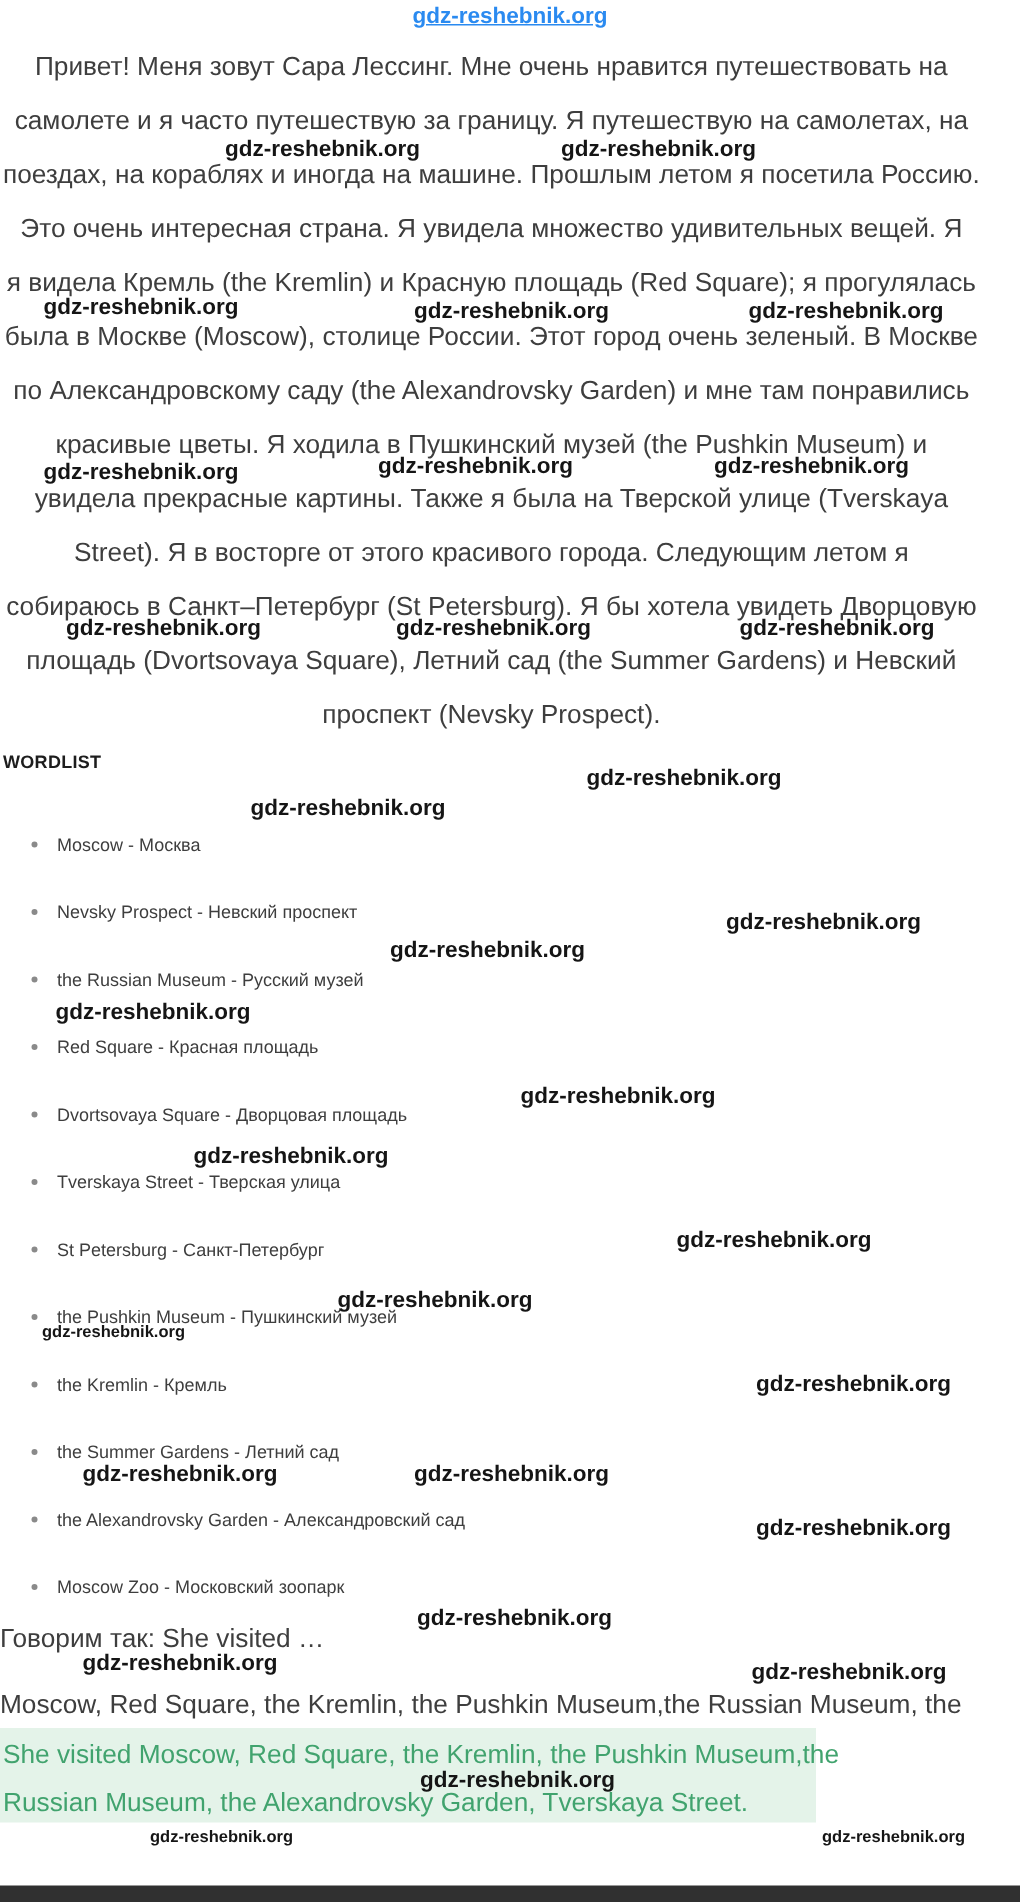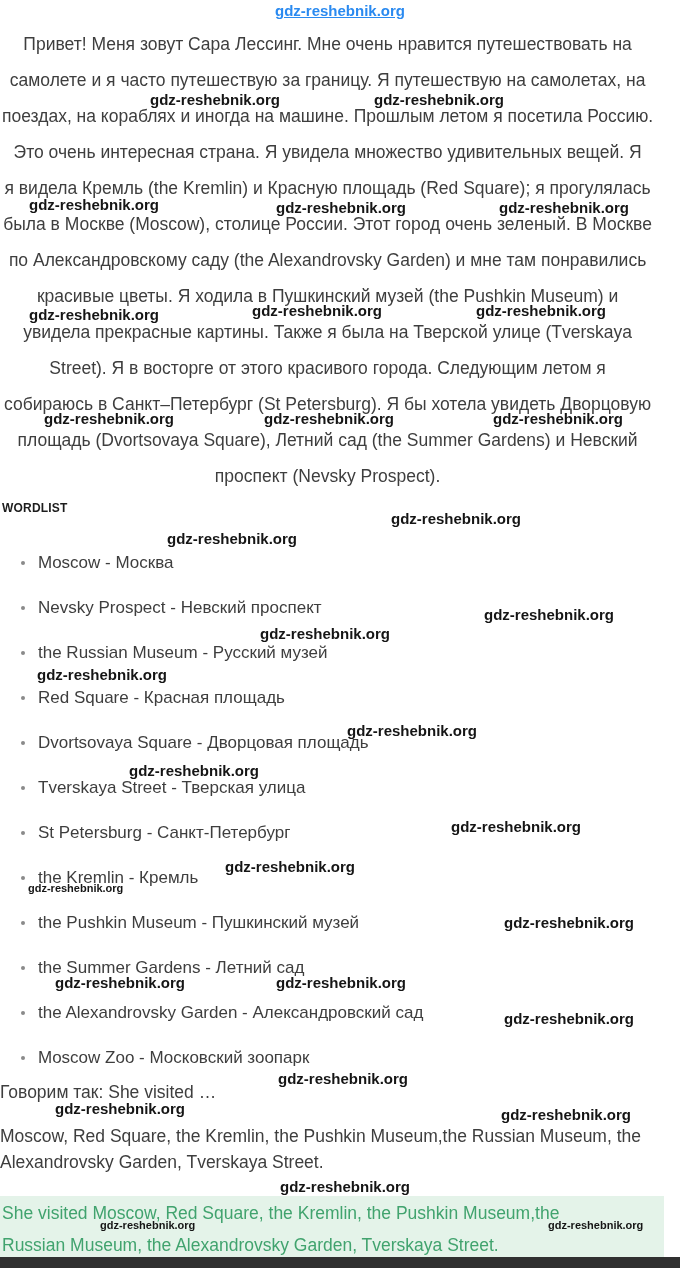--- a/index.html
+++ b/index.html
@@ -8,27 +8,27 @@
   .top-link{position:absolute;top:2px;left:0;width:100%;text-align:center;font-size:15px;
         font-weight:600;color:var(--link-blue,#2a8af0);text-decoration:underline;cursor:pointer;}
   .story{position:absolute;top:26px;left:2px;color:var(--text-dark,#3e3e3e);text-align:center;}
   .story-line{height:36px;line-height:36px;font-size:17.5px;white-space:nowrap;}
   .wm{position:absolute;font-size:15px;font-weight:700;color:var(--watermark-black,#151515);
         white-space:nowrap;z-index:5;}
   .wm-sm{font-size:11px;}
   .wordlist-heading{position:absolute;top:501px;left:2px;font-size:12px;font-weight:800;
         color:#1d1d1d;letter-spacing:.2px;}
   .wordlist{position:absolute;top:540px;left:0;margin:0;padding:0;list-style:none;}
-  .wl-item{display:flex;align-items:center;height:45px;font-size:17px;color:var(--text-dark,#3e3e3e);}
+  .wl-item{display:flex;align-items:center;height:45px;font-size:12px;color:var(--text-dark,#3e3e3e);}
   .bullet{flex:none;width:4px;height:4px;border-radius:50%;background:#8a8a8a;margin:0 13px 0 21px;}
   .speak{position:absolute;left:0;font-size:17.5px;color:var(--text-dark,#3e3e3e);white-space:nowrap;text-align:center;}
   .speak-intro{top:1082px;}
   .speak-1{top:1126px;}
   .speak-2{top:1152px;}
-  .answer-box{position:absolute;left:0;top:1196px;width:664px;height:63px;
+  .answer-box{position:absolute;left:0;top:1152px;width:544px;height:63px;
         background:var(--answer-bg,#e4f3e9);}
   .answer-line{position:absolute;left:2px;font-size:17.5px;font-weight:500;
         color:var(--answer-green,#41a36e);white-space:nowrap;}
   .ans-1{top:7px;}
   .ans-2{top:39px;}
   .footer-bar{position:absolute;left:0;top:1257px;width:680px;height:11px;
         background:var(--footer-bar,#303030);}
 </style>
 </head>
 <body>
@@ -111,25 +111,25 @@
     <li class="wl-item">
       <span class="bullet"></span>
       <span>Tverskaya Street - Тверская улица</span>
     </li>
     <li class="wl-item">
       <span class="bullet"></span>
       <span>St Petersburg - Санкт-Петербург</span>
     </li>
     <li class="wl-item">
       <span class="bullet"></span>
-      <span>the Kremlin - Кремль</span>
+      <span>the Pushkin Museum - Пушкинский музей</span>
     </li>
     <li class="wl-item">
       <span class="bullet"></span>
-      <span>the Pushkin Museum - Пушкинский музей</span>
+      <span>the Kremlin - Кремль</span>
     </li>
     <li class="wl-item">
       <span class="bullet"></span>
       <span>the Summer Gardens - Летний сад</span>
     </li>
     <li class="wl-item">
       <span class="bullet"></span>
       <span>the Alexandrovsky Garden - Александровский сад</span>
     </li>
     <li class="wl-item">

